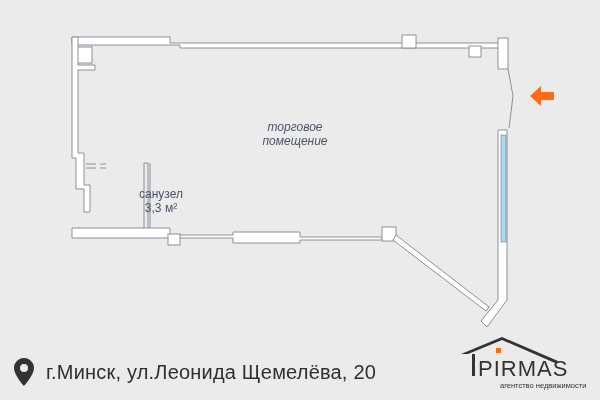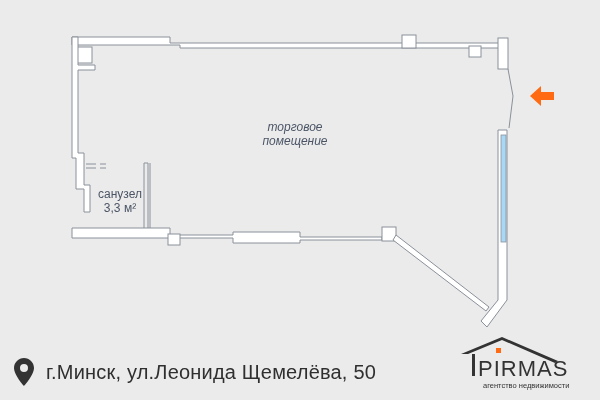--- a/index.html
+++ b/index.html
@@ -2,21 +2,21 @@
 <html><head>
 <meta charset="utf-8">
 <style>
   html, body { margin: 0; padding: 0; }
   body { width: 600px; height: 400px; background: #ebebeb; position: relative; overflow: hidden; font-family: "Liberation Sans", sans-serif; }
   .plan { position: absolute; left: 0; top: 0; width: 600px; height: 340px; }
   .label { position: absolute; color: #4b5566; font-size: 12px; line-height: 14px; text-align: center; }
   .address { position: absolute; left: 14px; top: 358px; display: flex; align-items: center; }
   .address-text { font-size: 20px; color: #2f2f2f; margin-left: 12px; letter-spacing: 0.2px; }
   .logo { position: absolute; left: 458px; top: 336px; width: 140px; height: 60px; text-align: center; }
-  .logo-sub { position: absolute; left: 25px; top: 45px; font-size: 7.5px; color: #333; }
+  .logo-sub { position: absolute; left: 42px; top: 45px; font-size: 7.5px; color: #333; }
 </style>
 </head>
 <body>
 
 <svg class="plan" viewBox="0 0 600 340" xmlns="http://www.w3.org/2000/svg">
   <g fill="#ffffff" stroke="#8a9099" stroke-width="1">
 
     <path d="M72 37 H170 V43 H505 V48 H180 V45 H72 Z"></path>
     <rect x="77" y="47" width="15" height="16"></rect>
     <rect x="402" y="35" width="14" height="13"></rect>
@@ -44,30 +44,30 @@
   </g>
 
   <path d="M530 96 L541 86 V92 H554 V100 H541 V106 Z" fill="#ff6a13"></path>
 </svg>
 
 <div class="label" style="left:245px; top:120px; width:100px;font-style:italic;">
   <div>торговое</div>
   <div>помещение</div>
 </div>
 
-<div class="label" style="left:90px; top:187px; width:60px;">
+<div class="label" style="left:90px; top:187px; width:60px;padding-left:41px;">
   <div>санузел</div>
   <div>3,3 м²</div>
 </div>
 
 <div class="address">
   <svg width="20" height="28" viewBox="0 0 20 28">
     <path d="M10 0 C4.5 0 0 4.5 0 10 C0 17 10 28 10 28 C10 28 20 17 20 10 C20 4.5 15.5 0 10 0 Z M10 6 A4 4 0 1 1 10 14 A4 4 0 1 1 10 6 Z" fill="#333" fill-rule="evenodd"></path>
   </svg>
-  <span class="address-text">г.Минск, ул.Леонида Щемелёва, 50</span>
+  <span class="address-text">г.Минск, ул.Леонида Щемелёва, 20</span>
 </div>
 
 <div class="logo">
   <svg width="140" height="60" viewBox="0 0 140 60">
     <path d="M3 18 L44 1 L100 25 L97 27 L44 4 L10 18 Z" fill="#333"></path>
     <rect x="38" y="12" width="5" height="5" fill="#ff6a13"></rect>
     <rect x="14" y="18" width="3" height="22" fill="#333"></rect>
     <text x="20" y="40" font-family="Liberation Sans, sans-serif" font-size="22" fill="#333" letter-spacing="1">PIRMAS</text>
   </svg>
   <div class="logo-sub">агентство недвижимости</div>

